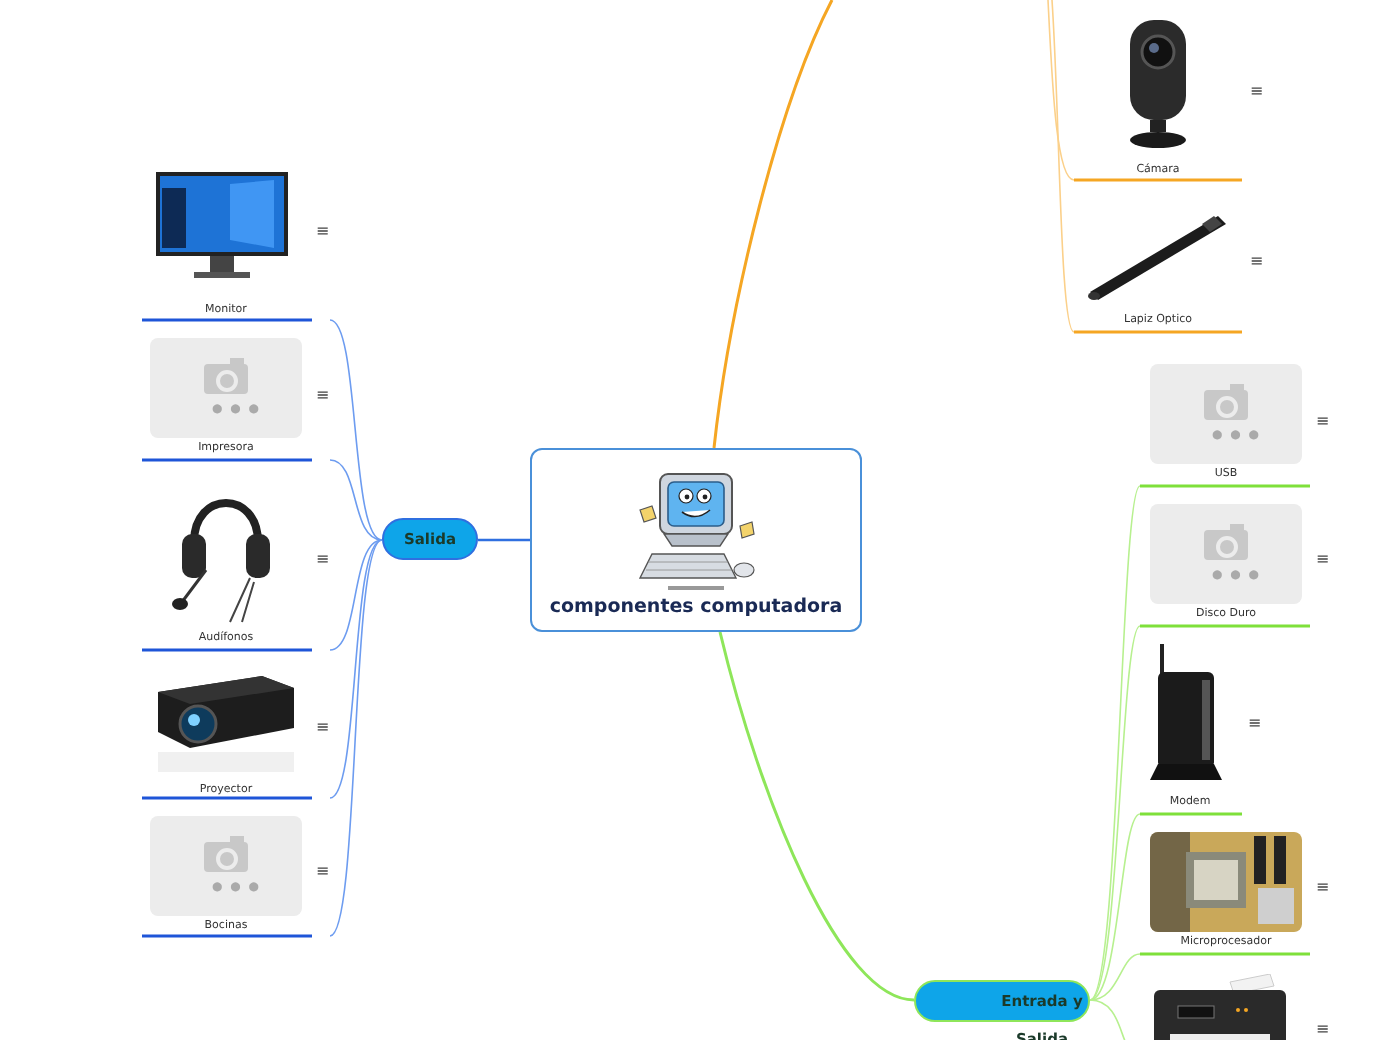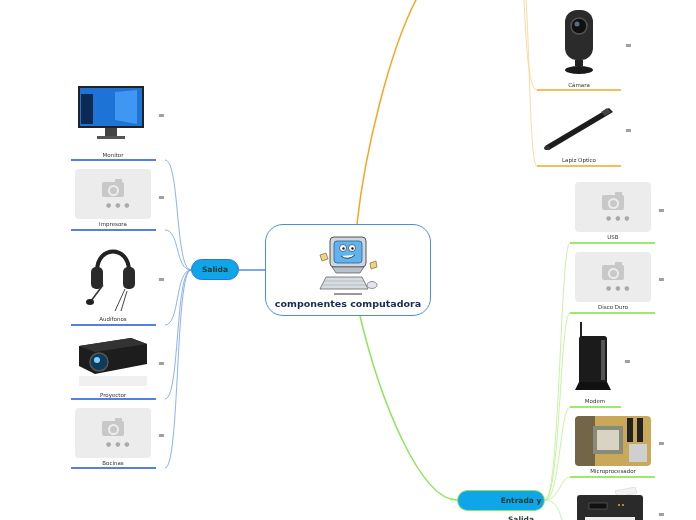--- a/index.html
+++ b/index.html
@@ -1,20 +1,20 @@
 <!DOCTYPE html>
 <html><head>
 <meta charset="utf-8">
 <style>
   html, body { margin:0; padding:0; }
   body { width:696px; height:520px; position:relative; overflow:hidden; background:#ffffff;
          font-family:"DejaVu Sans", sans-serif; }
   #lines { position:absolute; left:0; top:0; width:696px; height:520px; }
   .central { position:absolute; left:265px; top:224px; width:166px; height:92px; border:1.5px solid #4a90d9;
-             border-radius:18px; background:#fff; box-sizing:border-box; }
+             border-radius:6px; background:#fff; box-sizing:border-box; }
   .central-title { position:absolute; left:0; right:0; bottom:6px; text-align:center; font-weight:bold;
                    font-size:9.5px; color:#1a2a55; }
   .central-img { position:absolute; left:50px; top:8px; width:64px; height:66px; }
   .branch { position:absolute; border-radius:12px; background:#0ea5e9; box-sizing:border-box;
             font-weight:bold; font-size:7.5px; color:#1b3a2a; text-align:center; cursor:pointer; }
   .branch.salida { left:191px; top:259px; width:48px; height:21px; line-height:19px; border:1.5px solid #2f6fe0; }
   .branch.eys { left:457px; top:490px; width:88px; height:21px; line-height:19px; border:1.5px solid #8ee65a;padding-left:40px; }
   .leaf { position:absolute; width:80px; }
   .leaf .thumb { position:absolute; left:0; top:0; width:76px; height:50px; border-radius:4px; }
   .leaf .label { position:absolute; left:0; width:76px; text-align:center; font-size:5.5px; color:#333; }

